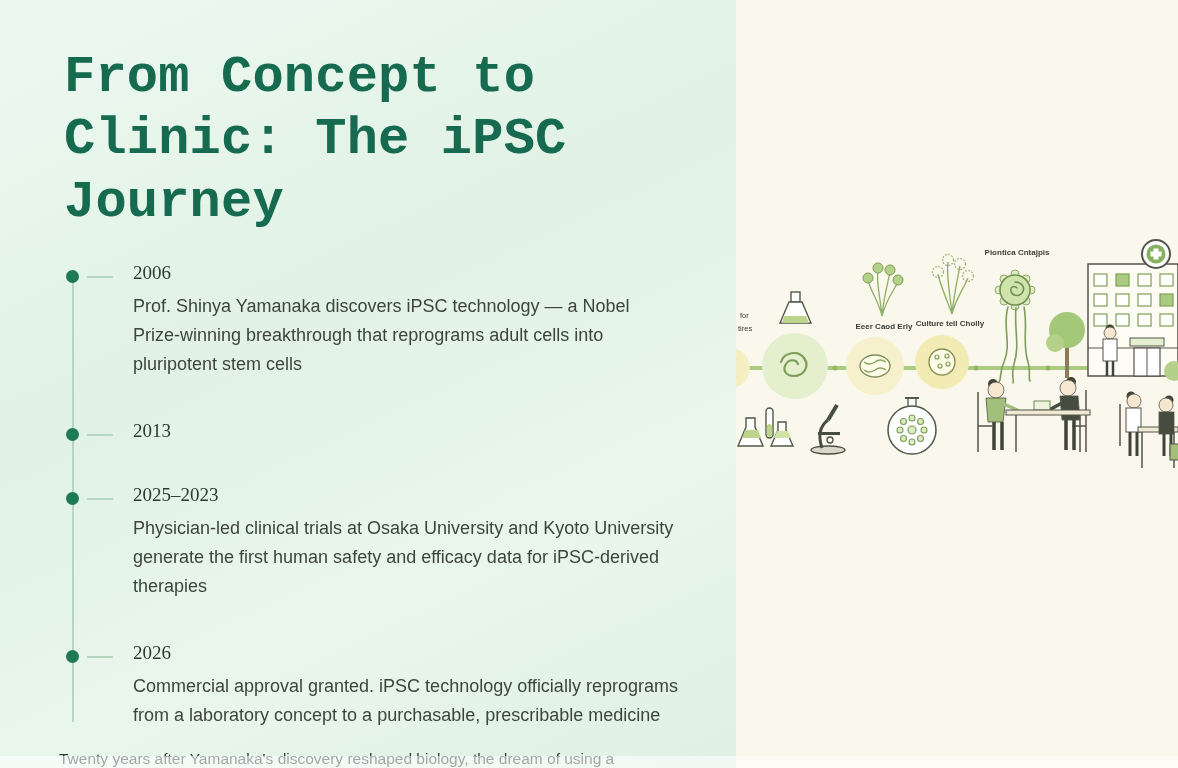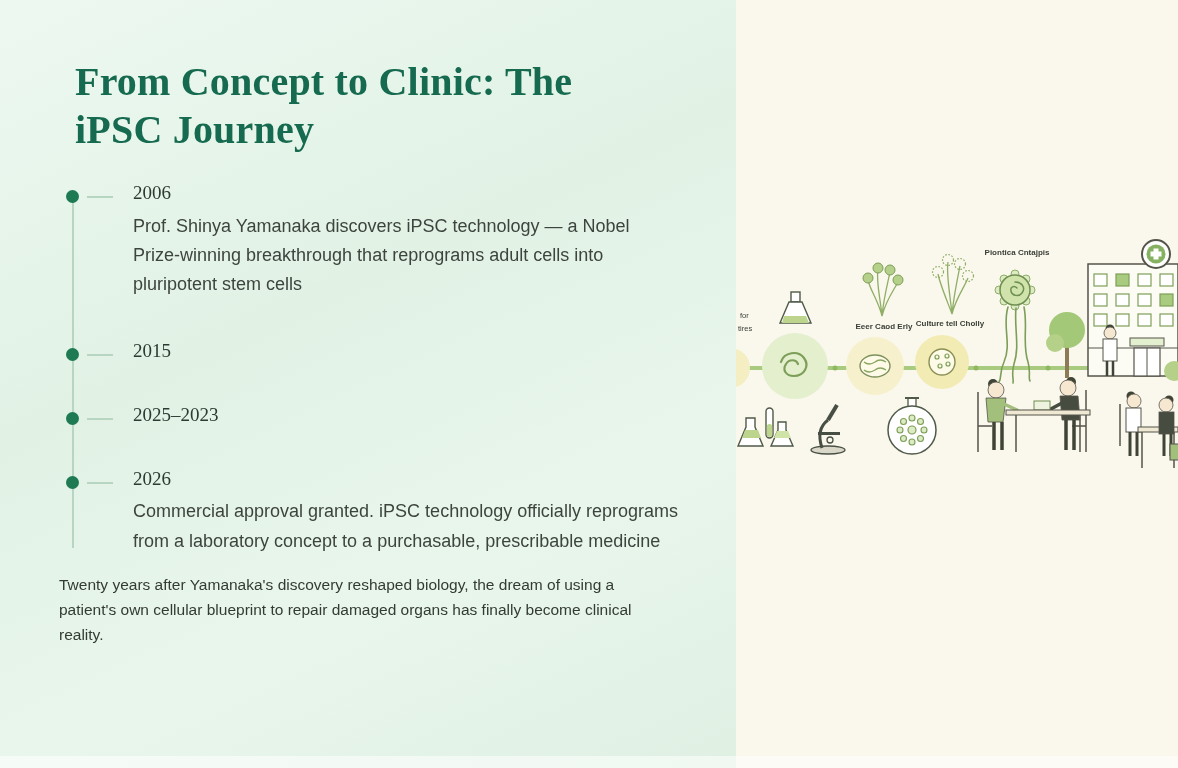--- a/index.html
+++ b/index.html
@@ -2,23 +2,23 @@
 <html><head>
 <meta charset="utf-8">
 <style>
   html,body{margin:0;padding:0;background:#ffffff;}
   .slide{position:relative;width:1178px;height:768px;display:flex;overflow:hidden;
          font-family:"Liberation Sans","DejaVu Sans",sans-serif;}
   
   .left-panel{width:736px;height:768px;box-sizing:border-box;
     padding:42px 0 0 59px;position:relative;
     background:linear-gradient(155deg,#edf8f1 0%,#e1f2e5 40%,#e9f6ec 70%,#dff0e3 100%);}
-  .page-title{margin:16px;max-width:585px;
-    font-family:Liberation Serif, serif;font-weight:700;
-    font-size:40px;line-height:1.2;color:#156a4f;letter-spacing:.2px;}
+  .page-title{margin:5px;max-width:585px;
+    font-family:Liberation Mono, monospace;font-weight:700;
+    font-size:52px;line-height:1.2;color:#156a4f;letter-spacing:.2px;}
   .timeline{position:relative;margin:27px 0 0 7px;}
   .tl-line{position:absolute;left:5.5px;top:13px;bottom:8px;width:2px;background:#b7d6c1;}
   .tl-item{position:relative;padding-left:67px;margin-bottom:40px;}
   .tl-item:last-child{margin-bottom:16px;}
   .tl-dot{position:absolute;left:0;top:9px;width:13px;height:13px;border-radius:50%;
     background:#1e7a52;}
   .tl-tick{position:absolute;left:21px;top:15px;width:26px;height:2px;background:#b7d6c1;}
   .tl-year{margin:0;font-family:"Liberation Serif","DejaVu Serif",serif;font-weight:400;
     font-size:19px;line-height:1.25;color:#2c3a31;}
   .tl-desc{margin:7px 0 0;font-size:18px;line-height:1.62;color:#3d443e;max-width:548px;}
@@ -45,27 +45,28 @@
       <div class="tl-item">
         <span class="tl-dot"></span>
         <span class="tl-tick"></span>
         <h2 class="tl-year">2006</h2>
         <p class="tl-desc">Prof. Shinya Yamanaka discovers iPSC technology — a Nobel Prize-winning breakthrough that reprograms adult cells into pluripotent stem cells</p>
       </div>
 
       <div class="tl-item">
         <span class="tl-dot"></span>
         <span class="tl-tick"></span>
-        <h2 class="tl-year">2015</h2>
+        <h2 class="tl-year">2013</h2>
       </div>
 
       <div class="tl-item">
         <span class="tl-dot"></span>
         <span class="tl-tick"></span>
         <h2 class="tl-year">2025–2023</h2>
+        <p class="tl-desc">Physician-led clinical trials at Osaka University and Kyoto University generate the first human safety and efficacy data for iPSC-derived therapies</p>
       </div>
 
       <div class="tl-item">
         <span class="tl-dot"></span>
         <span class="tl-tick"></span>
         <h2 class="tl-year">2026</h2>
         <p class="tl-desc">Commercial approval granted. iPSC technology officially reprograms from a laboratory concept to a purchasable, prescribable medicine</p>
       </div>
     </div>
 

